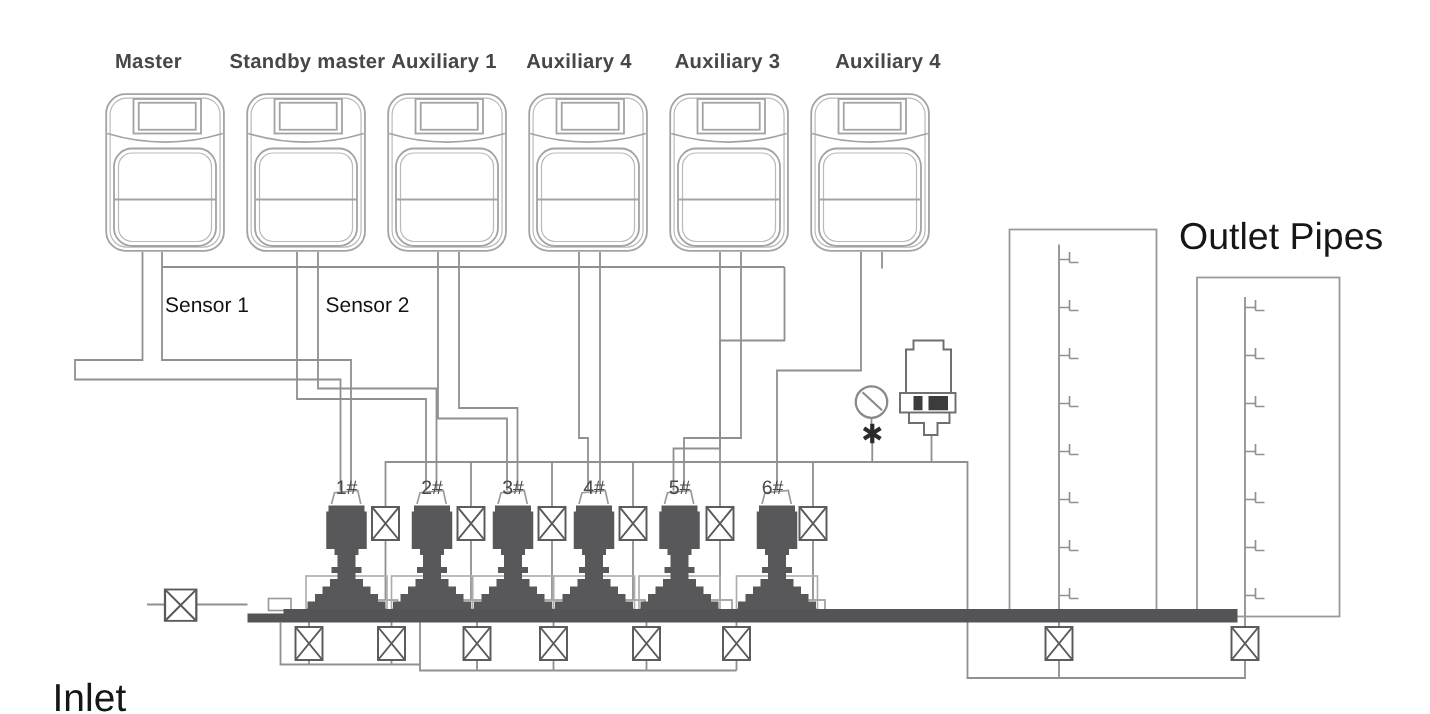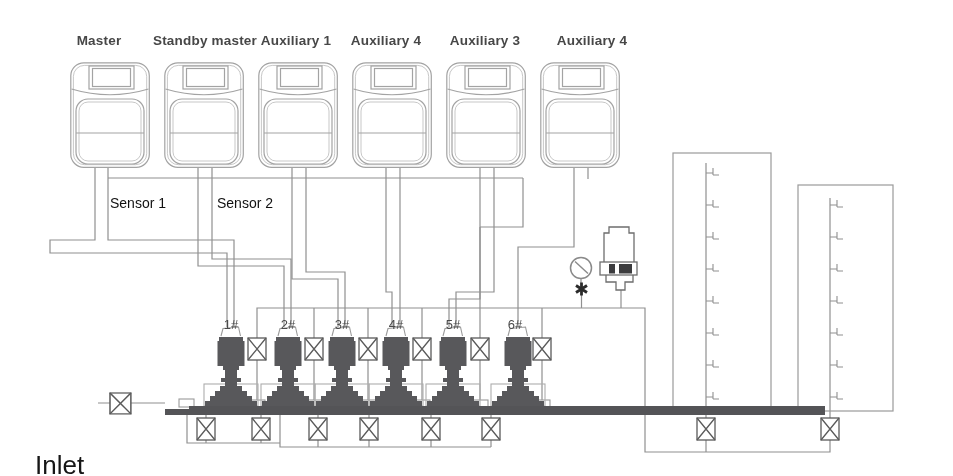--- a/index.html
+++ b/index.html
@@ -174,20 +174,21 @@
 
   <div class="lbl unit-lbl" style="left:99px;top:34px;">Master</div>
   <div class="lbl unit-lbl" style="left:205px;top:34px;">Standby master</div>
   <div class="lbl unit-lbl" style="left:296px;top:34px;">Auxiliary 1</div>
   <div class="lbl unit-lbl" style="left:386px;top:34px;">Auxiliary 4</div>
   <div class="lbl unit-lbl" style="left:485px;top:34px;">Auxiliary 3</div>
   <div class="lbl unit-lbl" style="left:568px;top:34px;margin-left:24px;">Auxiliary 4</div>
 
   <div class="lbl big" style="left:110px;top:196px;">Sensor 1</div>
   <div class="lbl big" style="left:217px;top:196px;">Sensor 2</div>
+  <div class="lbl outlet" style="left:786px;top:146px;">Outlet Pipes</div>
   <div class="lbl inlet" style="left:35px;top:408px;margin-top:44px;">Inlet</div>
 
   <div class="lbl pump-lbl" style="left:231px;top:318px;">1#</div>
   <div class="lbl pump-lbl" style="left:288px;top:318px;">2#</div>
   <div class="lbl pump-lbl" style="left:342px;top:318px;">3#</div>
   <div class="lbl pump-lbl" style="left:396px;top:318px;">4#</div>
   <div class="lbl pump-lbl" style="left:453px;top:318px;">5#</div>
   <div class="lbl pump-lbl" style="left:515px;top:318px;">6#</div>
 
   <svg width="953" height="476" viewBox="0 0 953 476" style="pointer-events:none;">

